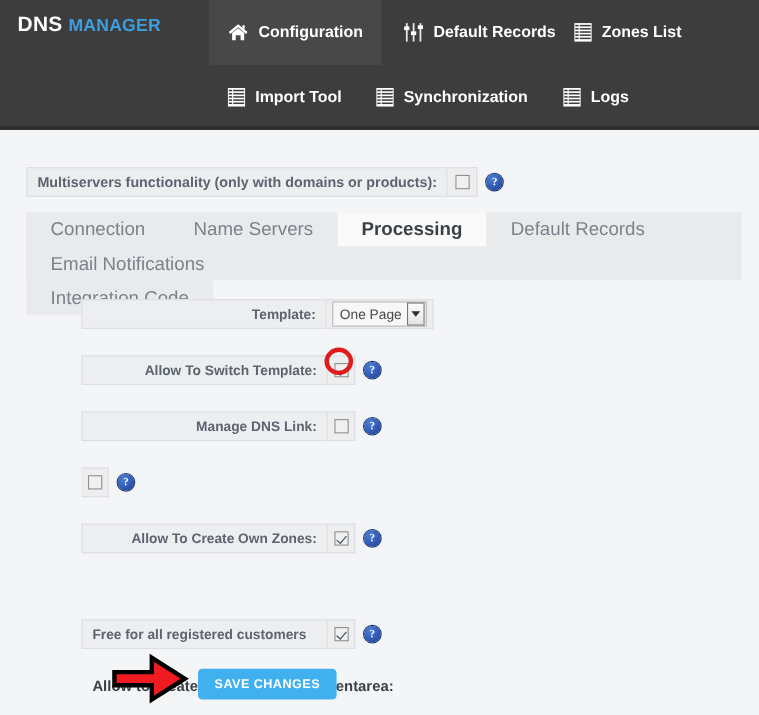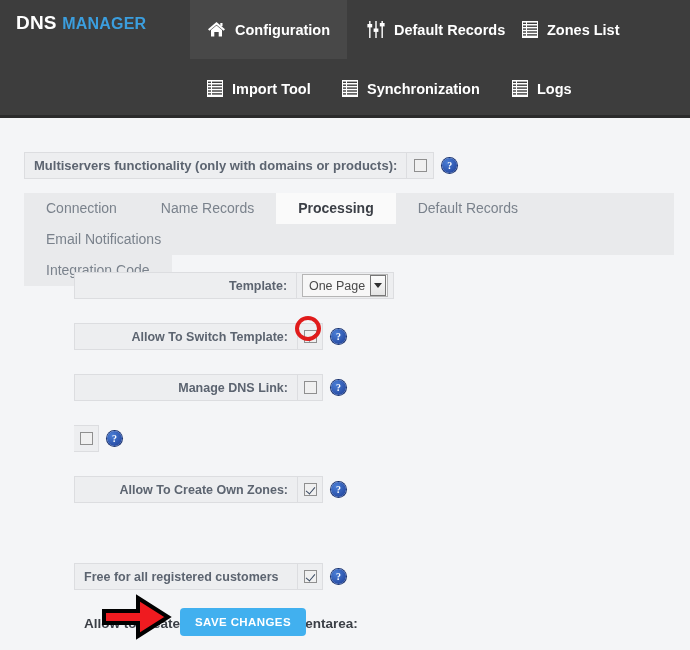--- a/index.html
+++ b/index.html
@@ -174,21 +174,21 @@
   }
   .tabstrip {
     display: flex;
     flex-wrap: wrap;
     background: #e9eaec;
   }
   .tab {
     height: 31px;
     line-height: 31px;
     padding: 0 22px;
-    font-size: 14px;
+    font-size: 17px;
     color: #7a828c;
     cursor: pointer;
     white-space: nowrap;
     box-sizing: border-box;
   }
   .tab.active {
     background: #fafafa;
     color: #3b3f46;
     font-weight: bold;
   }
@@ -462,21 +462,21 @@
       <span class="cb"></span>
     </div>
     <div class="ms-help">
       <span class="help">?</span>
     </div>
   </div>
 
   <div class="tabs">
     <div class="tabstrip">
       <div class="tab">Connection</div>
-      <div class="tab">Name Records</div>
+      <div class="tab">Name Servers</div>
       <div class="tab active">Processing</div>
       <div class="tab">Default Records</div>
       <div class="tab">Email Notifications</div>
     </div>
     <div class="tabrow2">
       <div class="tab" style="background:#e9eaec;">Integration Code</div>
       <div class="tabfill"></div>
     </div>
   </div>
 

